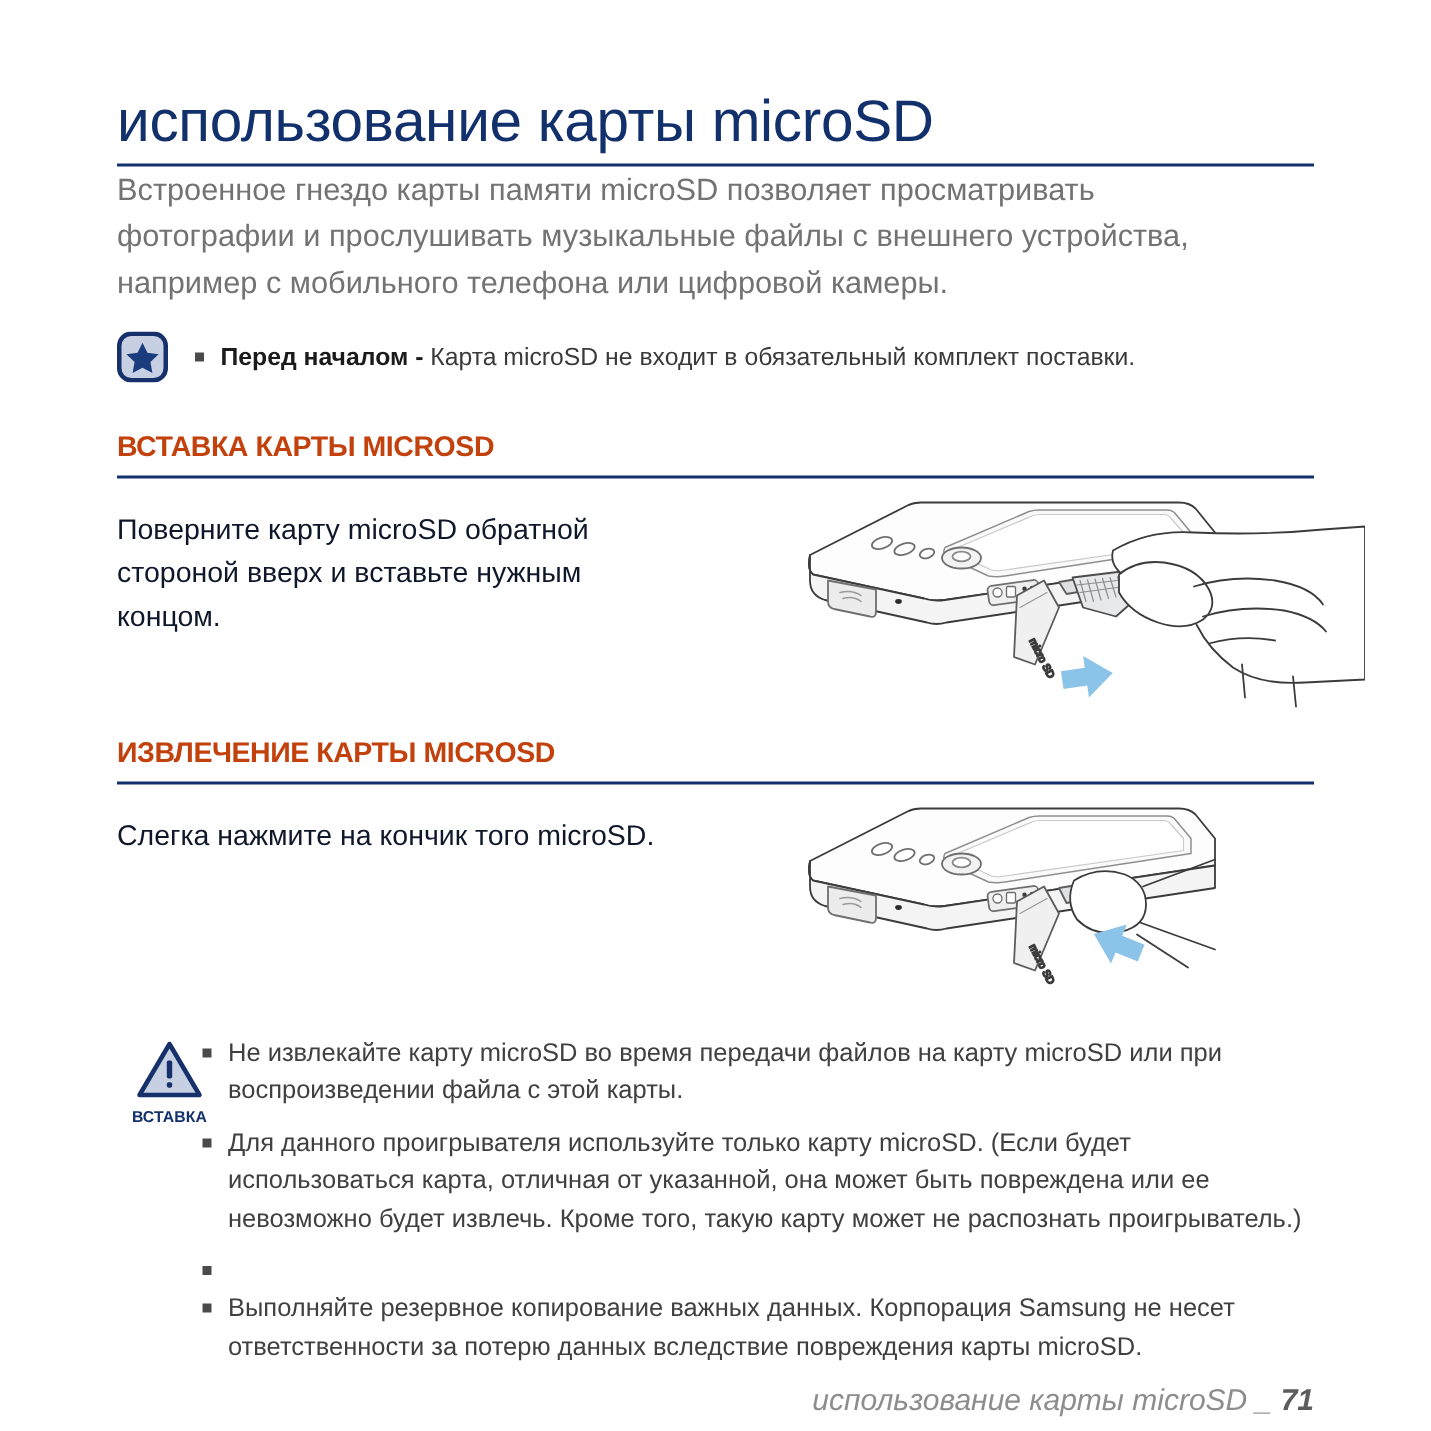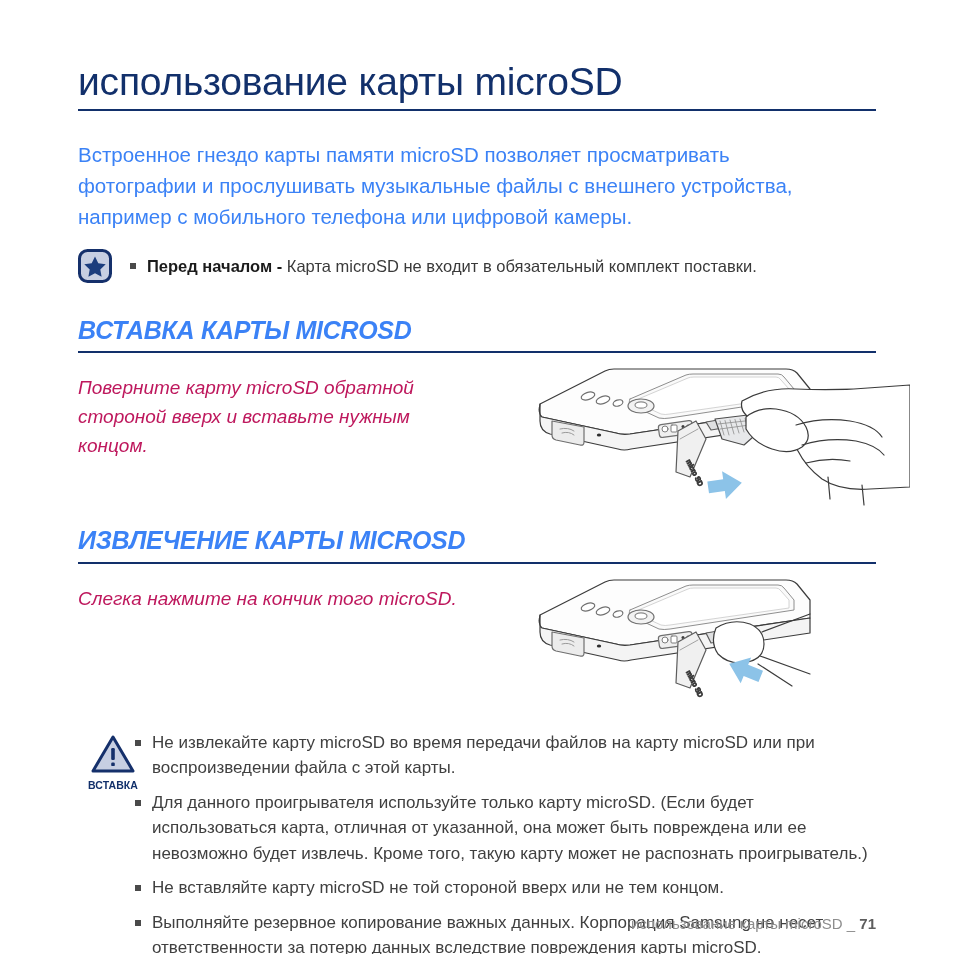--- a/index.html
+++ b/index.html
@@ -36,24 +36,24 @@
   .title-rule {
     margin-top: 6px;
     height: 2px;
     background: #12306b;
     width: 798px;
   }
 
   
   .intro {
     margin: 0;
-    padding-top: 28px;
+    padding-top: 0;
     font-size: 20.5px;
     line-height: 31px;
-    color: #3b82f6;
+    color: #737373;
     max-width: 740px;
   }
 
   
   .note-row {
     display: flex;
     align-items: flex-start;
     margin-top: 16px;
   }
   .note-icon {
@@ -80,48 +80,46 @@
     margin-right: 11px;
   }
   .note-text b { color: #1b1b1b; text-align: center; }
 
   
   .section {
     margin-top: 34px;
   }
   .section-heading {
     margin: 0;
-    font-size: 25px;
+    font-size: 19px;
     font-weight: bold;
-    color: #3b82f6;
+    color: #c2410c;
     letter-spacing: -0.3px;
     line-height: 1.1;
     white-space: nowrap;
-    font-style: italic;
   }
   .section-rule {
     margin-top: 7px;
     height: 2px;
     background: #12306b;
     width: 798px;
   }
 
   
   .section-content {
     position: relative;
     margin-top: 20px;
     min-height: 120px;
   }
   .section-text {
     margin: 0;
     font-size: 19px;
     line-height: 29px;
-    color: #be185d;
+    color: #0f172a;
     max-width: 380px;
-    font-style: italic;
   }
   .figure {
     position: absolute;
     top: -14px;
     right: -34px;
     width: 400px;
     height: 150px;
   }
   .figure svg { display: block; }
 
@@ -159,24 +157,25 @@
     color: #404040;
     margin-bottom: 9px;
   }
   .caution-list li .sq-bullet { margin-top: 10px; }
   .caution-text { max-width: 745px; }
 
   
   .footer {
     position: absolute;
     right: 78px;
-    bottom: 22px;
-    font-size: 15px;
+    bottom: 8px;
+    font-size: 20px;
     color: #8d8d8d;
     white-space: nowrap;
+    font-style: italic;
   }
   .footer b { color: #5d5d5d; font-weight: bold; }
 </style>
 </head>
 <body>
 
 <div class="page">
 
   <h1 class="page-title">использование карты microSD</h1>
   <div class="title-rule"></div>
@@ -327,21 +326,20 @@
       <li>
         <span class="sq-bullet"></span>
         <span class="caution-text">Не извлекайте карту microSD во время передачи файлов на карту microSD или при воспроизведении файла с этой карты.</span>
       </li>
       <li>
         <span class="sq-bullet"></span>
         <span class="caution-text">Для данного проигрывателя используйте только карту microSD. (Если будет использоваться карта, отличная от указанной, она может быть повреждена или ее невозможно будет извлечь. Кроме того, такую карту может не распознать проигрыватель.)</span>
       </li>
       <li>
         <span class="sq-bullet"></span>
-        <span class="caution-text">Не вставляйте карту microSD не той стороной вверх или не тем концом.</span>
       </li>
       <li>
         <span class="sq-bullet"></span>
         <span class="caution-text">Выполняйте резервное копирование важных данных. Корпорация Samsung не несет ответственности за потерю данных вследствие повреждения карты microSD.</span>
       </li>
 
     </ul>
   </div>
 
   <div class="footer"><span>использование карты microSD _ </span><b>71</b></div>

